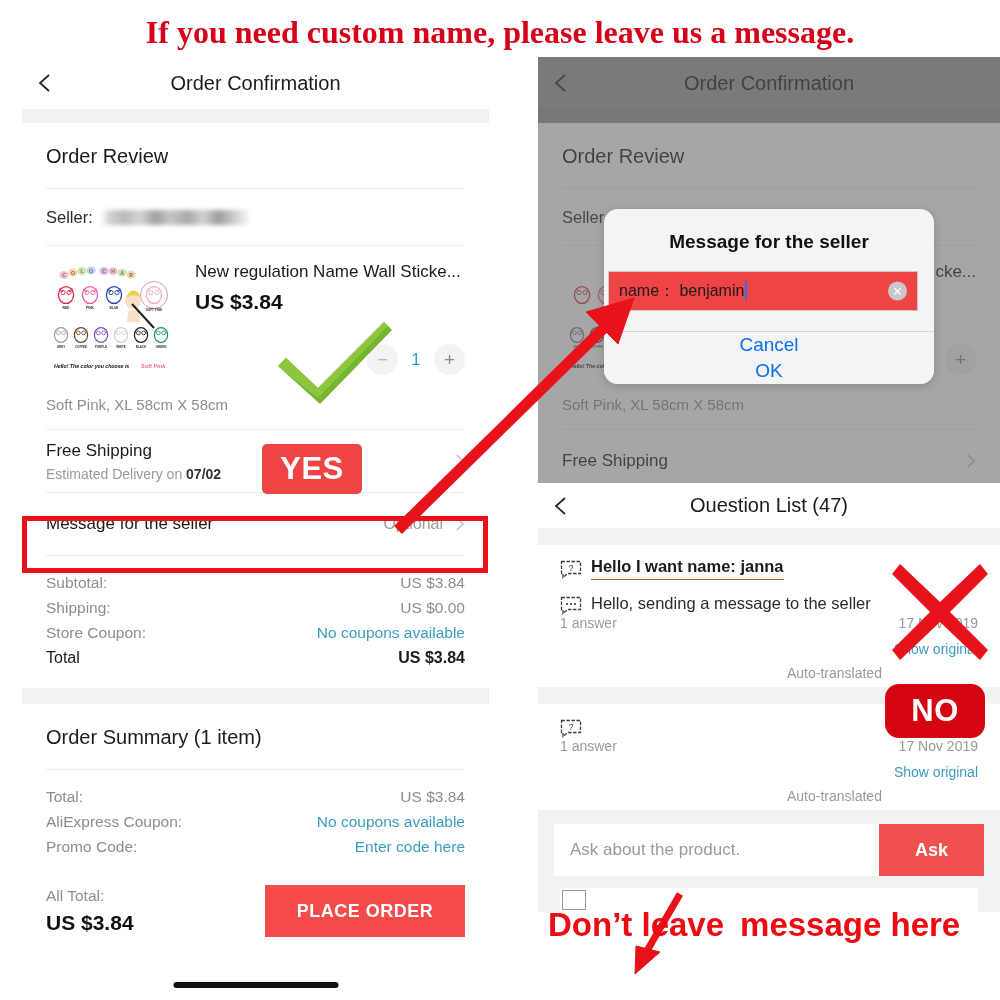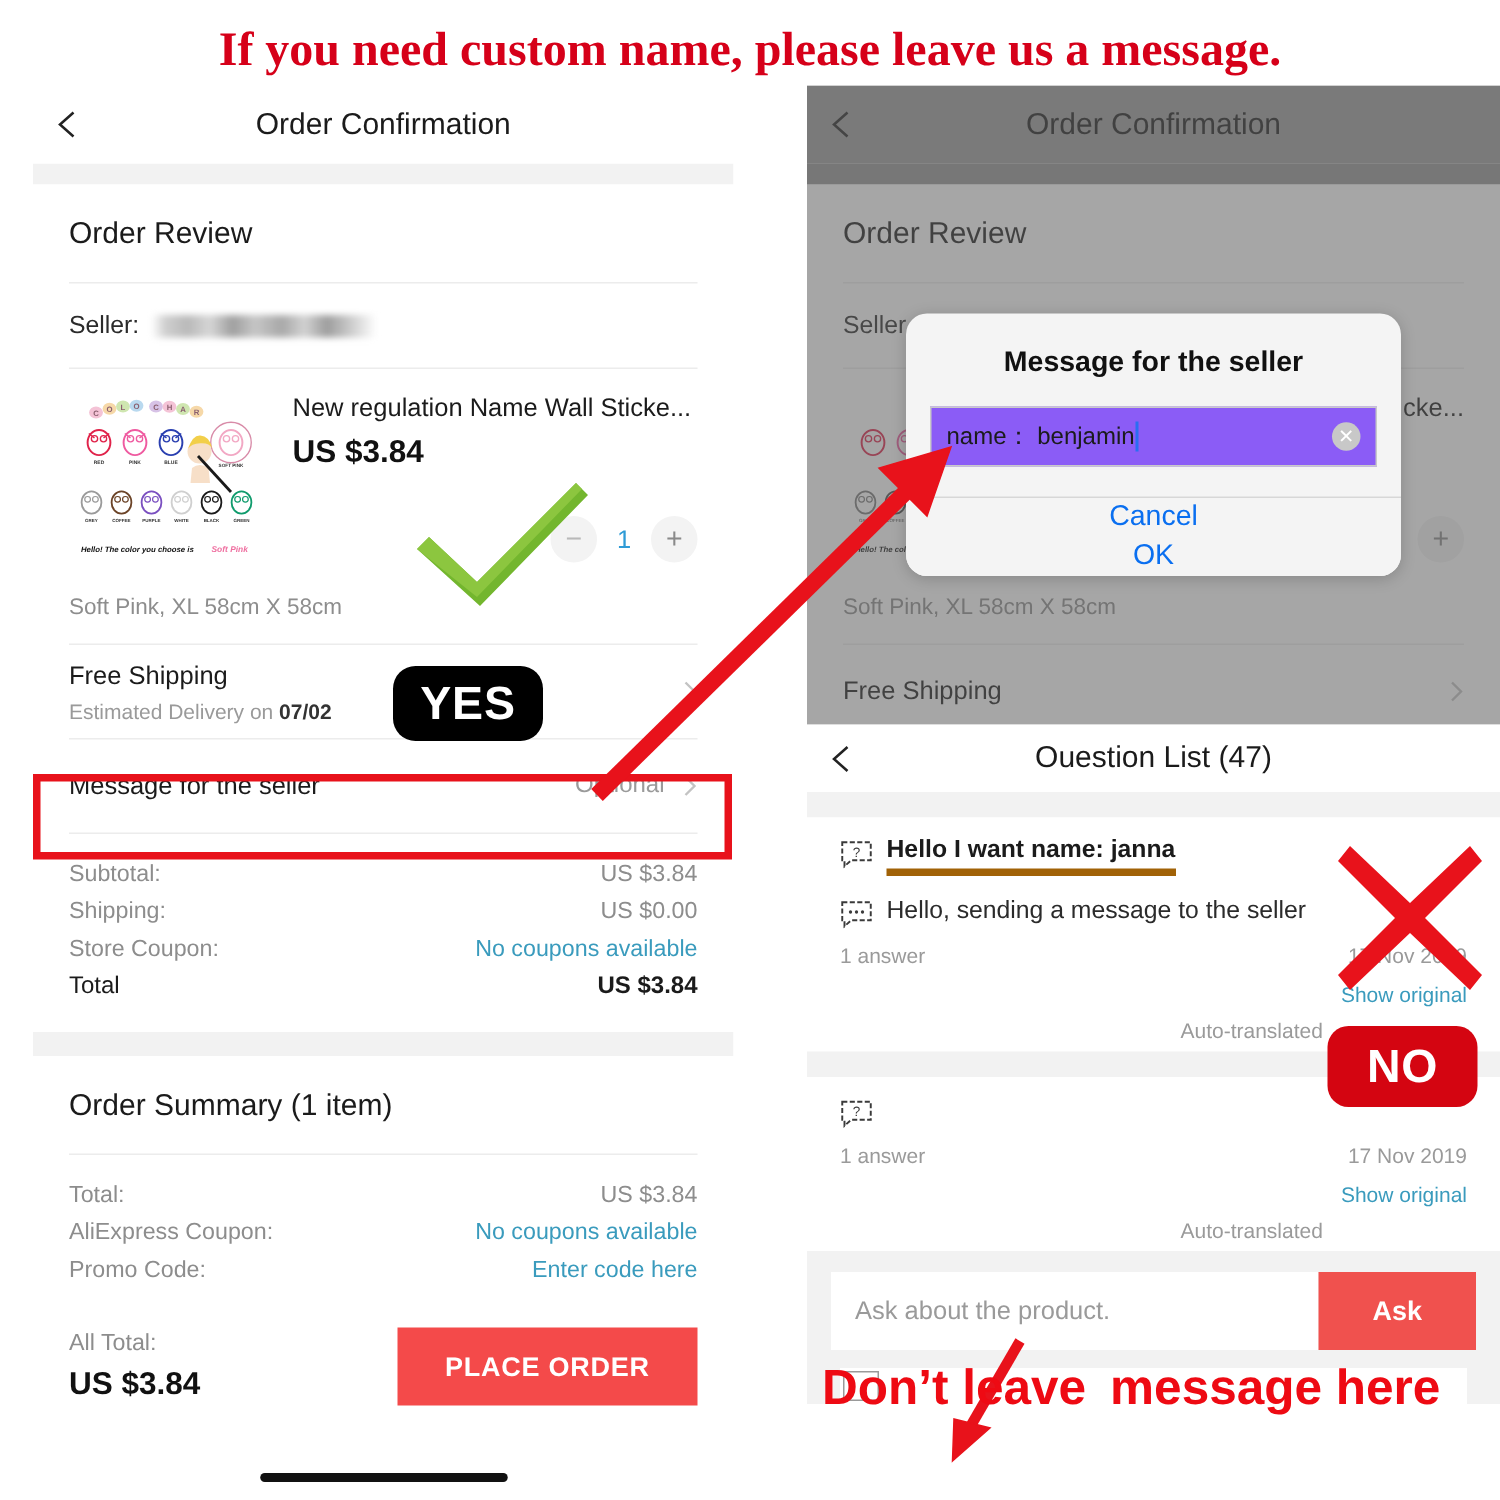--- a/index.html
+++ b/index.html
@@ -112,21 +112,21 @@
   .modal{
     position:absolute;left:604px;top:209px;width:330px;height:175px;
     background:#f4f4f4;border-radius:14px;z-index:30;overflow:hidden;
     box-shadow:0 2px 10px rgba(0,0,0,.18);
   }
   .modal-title{
     text-align:center;font-size:19px;font-weight:bold;color:#111;
     padding:22px 0 0 0;
   }
   .modal-field{
-    margin:18px 16px 0 16px;height:38px;background:#8b5cf6;border:1px solid #c9c9c9;
+    margin:18px 16px 0 4px;height:38px;background:#ef4444;border:1px solid #c9c9c9;
     display:flex;align-items:center;padding:0 8px 0 10px;position:relative;
   }
   .modal-field .val{font-size:16px;color:#1b1b1b;white-space:nowrap;}
   .caret{width:2px;height:20px;background:#2a6ef2;margin-left:1px;}
   .clear-icon{
     position:absolute;right:10px;top:50%;transform:translateY(-50%);
     width:19px;height:19px;border-radius:50%;background:#c8c8c8;
     display:flex;align-items:center;justify-content:center;color:#fff;font-size:13px;line-height:1;
   }
   .modal-actions{
@@ -143,23 +143,23 @@
   .qcard{
     position:absolute;left:538px;top:483px;width:462px;height:517px;
     background:#fff;overflow:hidden;z-index:20;
   }
   .q-nav{height:45px;display:flex;align-items:center;justify-content:center;position:relative;background:#fff;}
   .q-nav .title{font-size:20px;color:#1b1b1b;}
   .q-band{height:17px;background:#f2f2f2;}
   .q-item{padding:12px 22px 6px 22px;background:#fff;}
   .q-line{display:flex;align-items:flex-start;}
   .ico{width:22px;height:19px;flex:none;margin-top:3px;margin-right:9px;}
-  .q-q{font-size:16.5px;font-weight:bold;color:#1b1b1b;border-bottom:5px solid #a16207;padding-bottom:3px;display:inline-block;}
+  .q-q{font-size:16.5px;font-weight:bold;color:#1b1b1b;border-bottom:1px solid #a16207;padding-bottom:3px;display:inline-block;}
   .q-a{font-size:16.5px;color:#2b2b2b;line-height:1.28;}
-  .q-meta{display:flex;justify-content:space-between;align-items:center;margin-top:10px;font-size:14px;color:#9a9a9a;}
+  .q-meta{display:flex;justify-content:space-between;align-items:center;font-size:14px;color:#9a9a9a;}
   .q-trans{display:flex;justify-content:flex-end;gap:12px;margin-top:10px;font-size:14px;}
   .q-trans .at{color:#9a9a9a;margin-top:24px;}
   .q-trans .so{color:#3a9bbd;}
 
   .ask-area{background:#f2f2f2;padding:14px 0 0 0;position:relative;}
   .ask-row{display:flex;margin:0 16px;}
   .ask-input{
     flex:1;height:52px;background:#fff;display:flex;align-items:center;padding-left:16px;
     font-size:17px;color:#9a9a9a;
   }
@@ -170,21 +170,21 @@
   .ask-stub{margin:12px 22px 0 22px;height:24px;background:#fff;display:flex;align-items:center;}
   .ask-stub .sq{width:22px;height:18px;margin-left:2px;border:1px solid #9a9a9a;}
 
   
   .anno{position:absolute;z-index:60;}
   .red-box{
     left:22px;top:516px;width:466px;height:57px;
     border:5px solid #e8121b;box-sizing:border-box;
   }
   .yes-badge{
-    left:262px;top:444px;width:100px;height:50px;border-radius:15px;background:#000000;
+    left:262px;top:444px;width:100px;height:50px;border-radius:5px;background:#ef4444;
     display:flex;align-items:center;justify-content:center;
     color:#fff;font-size:31px;font-weight:bold;letter-spacing:.5px;
     font-family:"Liberation Sans", sans-serif;
   }
   .no-badge{
     left:885px;top:684px;width:100px;height:54px;border-radius:14px;background:#d40511;
     display:flex;align-items:center;justify-content:center;
     color:#fff;font-size:31px;font-weight:bold;letter-spacing:.5px;
   }
   .check-mark{left:272px;top:318px;width:125px;height:90px;}

